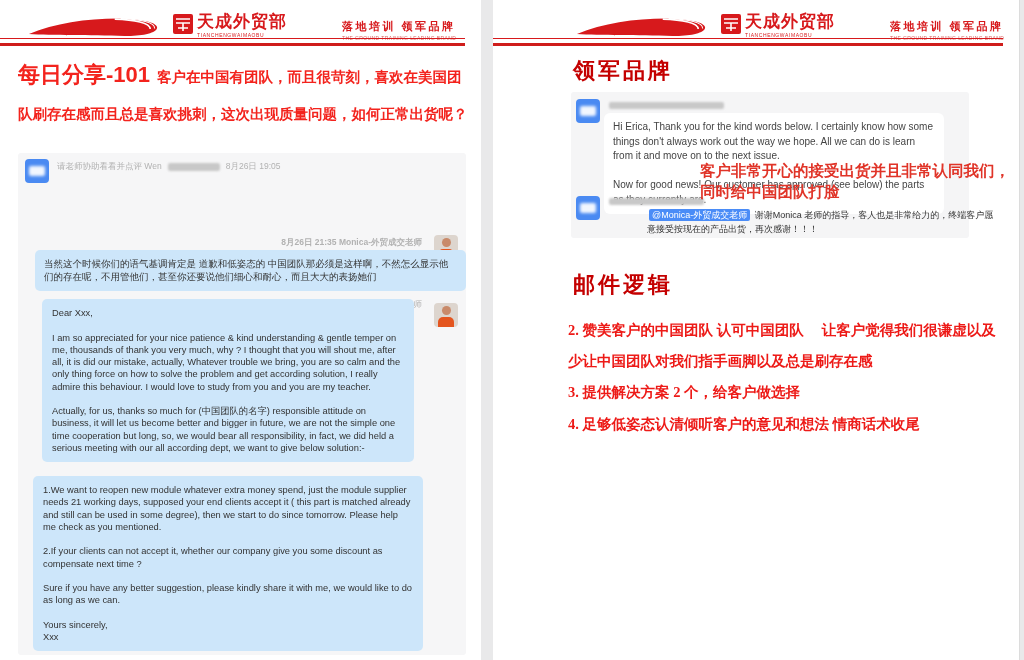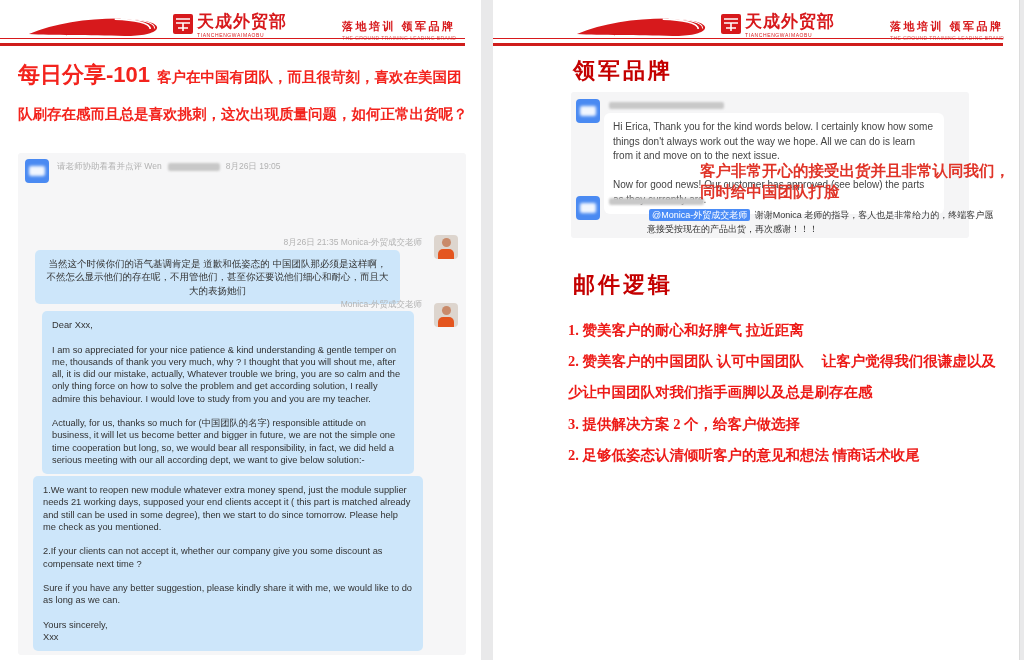--- a/index.html
+++ b/index.html
@@ -49,28 +49,28 @@
 
   .msg-head { position:absolute; font-size:8.5px; color:#b2b2b2; white-space:nowrap; }
   .m1-avatar { left:7px; top:6px; }
   .m1-head { left:39px; top:8px; }
   .m1-head .blurbar { width:52px; margin:0 6px; }
   .m1-body { position:absolute; left:39px; top:22px; width:392px; font-size:9.5px;
              line-height:1.32; color:#333; }
   .chip { display:inline-block; background:#4a8cf7; color:#fff; border-radius:2px;
           padding:0 3px; font-size:9px; line-height:1.35; margin:0 2px; }
 
-  .m2-head { right:44px; top:84px; }
+  .m2-head { right:44px; top:84px;font-weight:bold; }
   .m2-avatar { right:8px; top:82px; }
   .bubble { position:absolute; background:var(--bubble); border-radius:5px; color:#333; }
-  .b2 { left:17px; top:97px; width:365px; padding:7px 9px; font-size:9.5px; line-height:1.4;text-align:center; }
+  .b2 { left:17px; top:97px; width:431px; padding:7px 9px; font-size:9.5px; line-height:1.4; }
 
   .m3-head { right:44px; top:146px; }
   .m3-avatar { right:8px; top:150px; }
-  .b3 { left:24px; top:158px; width:372px; padding:8px 10px; font-size:9.3px; line-height:1.32;
+  .b3 { left:24px; top:146px; width:372px; padding:8px 10px; font-size:9.3px; line-height:1.32;
         white-space:pre-line; }
   .b4 { left:15px; top:323px; width:390px; padding:8px 10px; font-size:9.3px; line-height:1.32;
         white-space:pre-line; }
 
   
   .rp-title { position:absolute; font-family:"Liberation Serif","DejaVu Serif",serif;
               font-weight:bold; color:#c40000; font-size:22px; letter-spacing:3px; }
   .rp-title1 { left:80px; top:56px; }
   .rp-title2 { left:80px; top:270px;text-align:right; }
 
@@ -208,19 +208,18 @@
         <span>谢谢Monica 老师的指导，客人也是非常给力的，终端客户愿意接受按现在的产品出货，再次感谢！！！</span>
       </div>
     </div>
 
     <div class="annotation">客户非常开心的接受出货并且非常认同我们，
 同时给中国团队打脸</div>
 
     <div class="rp-title rp-title2">邮件逻辑</div>
 
     <div class="logic">
-      <div>1.  赞美客户的耐心和好脾气 拉近距离</div>
       <div>2.  赞美客户的中国团队  认可中国团队　 让客户觉得我们很谦虚以及少让中国团队对我们指手画脚以及总是刷存在感</div>
       <div>3.  提供解决方案 2 个，给客户做选择</div>
-      <div>2.  足够低姿态认清倾听客户的意见和想法  情商话术收尾</div>
+      <div>4.  足够低姿态认清倾听客户的意见和想法  情商话术收尾</div>
     </div>
   </div>
 </div>
 
 </body></html>

